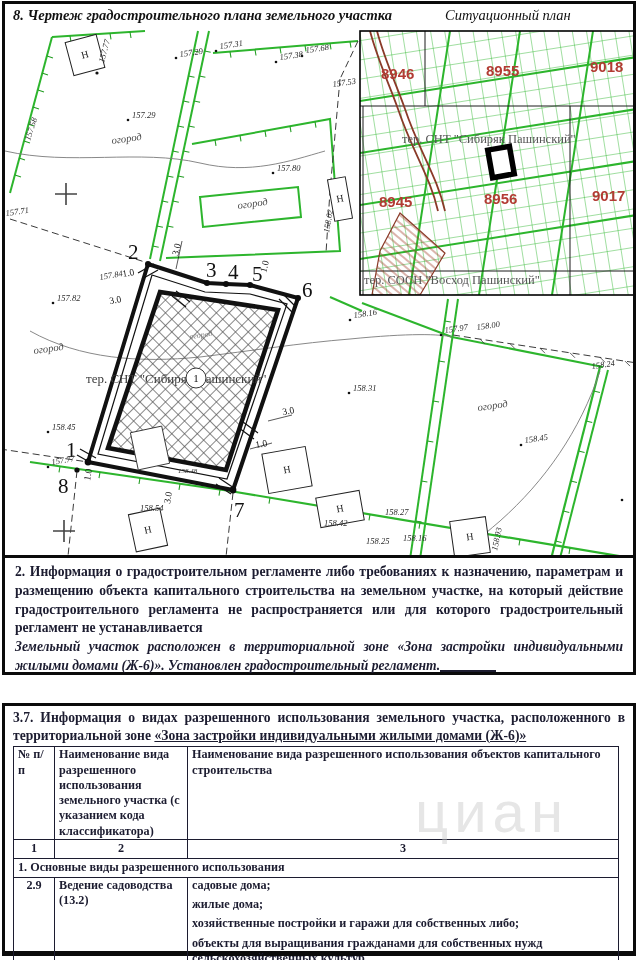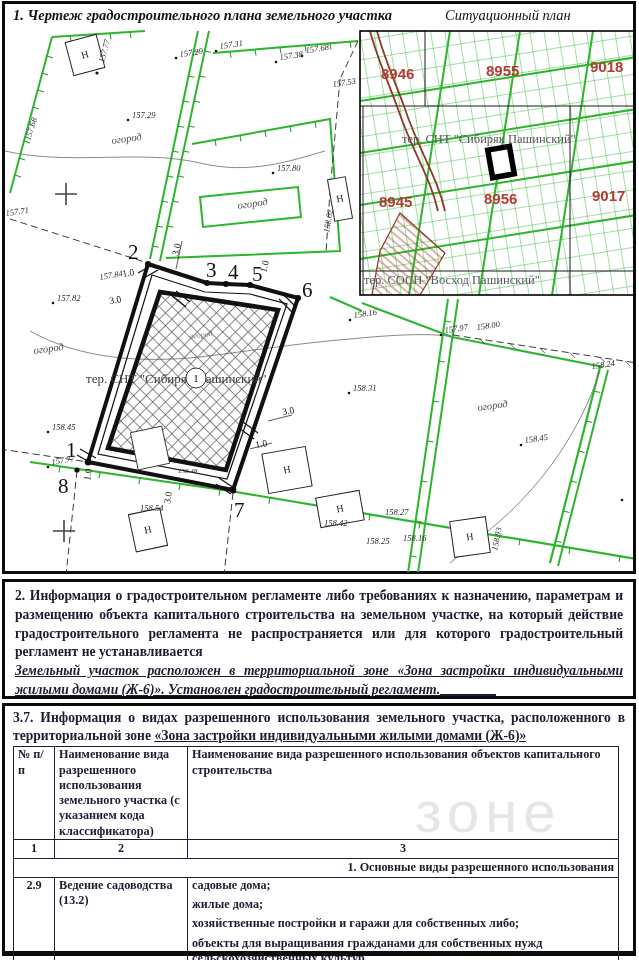--- a/index.html
+++ b/index.html
@@ -1,40 +1,40 @@
 <!DOCTYPE html>
 <html><head>
 <meta charset="utf-8">
 <style>
   html,body{margin:0;padding:0;background:#fff;}
   body{width:639px;height:960px;position:relative;font-family:"Liberation Serif",serif;overflow:hidden;}
   .panel{position:absolute;box-sizing:border-box;background:#fff;border:3px solid #0b0b0b;}
   #panel-map{left:2px;top:1px;width:634px;height:573px;}
-  #panel-reg{left:2px;top:579px;width:634px;height:120px;padding:5px 10px 0 10px;}
+  #panel-reg{left:2px;top:555px;width:634px;height:120px;padding:5px 10px 0 10px;}
   #panel-uses{left:2px;top:703px;width:634px;height:253px;border-bottom-width:5px;padding:3px 8px 0 8px;}
   .map-title{position:absolute;top:3px;font-size:14.5px;font-weight:bold;font-style:italic;color:#111;white-space:nowrap;}
   #map-svg{position:absolute;left:0;top:22px;}
   .doc{color:#1c1c30;font-size:13.6px;font-weight:bold;line-height:1.38;text-align:justify;margin:0;}
-  .statement{font-style:italic;text-decoration:underline;}
+  .statement{font-style:italic;}
   .statement .fill:after{content:"";display:inline-block;width:56px;border-bottom:2px solid #1c1c30;transform:translateY(2px);}
   .zone{text-decoration:underline;}
   table.uses{border-collapse:collapse;width:606px;margin-top:2px;table-layout:fixed;}
   table.uses td{border:1.6px solid #1c1c30;color:#1c1c30;font-size:12.2px;font-weight:bold;padding:0 4px;line-height:1.25;}
   td.hd{vertical-align:top;height:88px;padding-top:2px;}
   td.cnum{text-align:center;height:18px;}
-  td.grp{text-align:right;height:18px;}
+  td.grp{text-align:left;height:18px;}
   td.topv{vertical-align:top;}
   .objline{margin:0 0 4px 0;}
   #watermark{position:absolute;left:415px;top:778px;font-family:"Liberation Sans",sans-serif;font-size:58px;letter-spacing:6px;color:#c8c8c8;opacity:.45;pointer-events:none;z-index:4;}
 </style>
 </head>
 <body>
 
 <div class="panel" id="panel-map">
-  <div class="map-title" style="left:8px;">1. Чертеж градостроительного плана земельного участка</div>
+  <div class="map-title" style="left:8px;">8. Чертеж градостроительного плана земельного участка</div>
   <div class="map-title" style="left:440px;font-weight:normal;font-family:Liberation Serif, serif;">Ситуационный план</div>
 
   <svg id="map-svg" width="628" height="546" viewBox="5 25 628 546">
     <defs>
       <pattern id="hatch" width="9" height="9" patternUnits="userSpaceOnUse" patternTransform="rotate(45)">
         <path d="M0,4.5 H9 M4.5,0 V9" stroke="#555" stroke-width="0.7" fill="none"></path>
       </pattern>
       <pattern id="pg" width="14" height="19" patternUnits="userSpaceOnUse" patternTransform="rotate(-9)">
         <path d="M0,0 H14 M0,0 V19" stroke="#2db52d" stroke-width="0.9" fill="none"></path>
       </pattern>
@@ -306,13 +306,13 @@
         <div class="objline">садовые дома;</div>
         <div class="objline">жилые дома;</div>
         <div class="objline">хозяйственные постройки и гаражи для собственных либо;</div>
         <div class="objline">объекты для выращивания гражданами для собственных нужд сельскохозяйственных культур</div>
       </td>
     </tr>
   </tbody>
     </table>
 </div>
 
-<div id="watermark">зоне</div>
+<div id="watermark">циан</div>
 
 </body></html>

